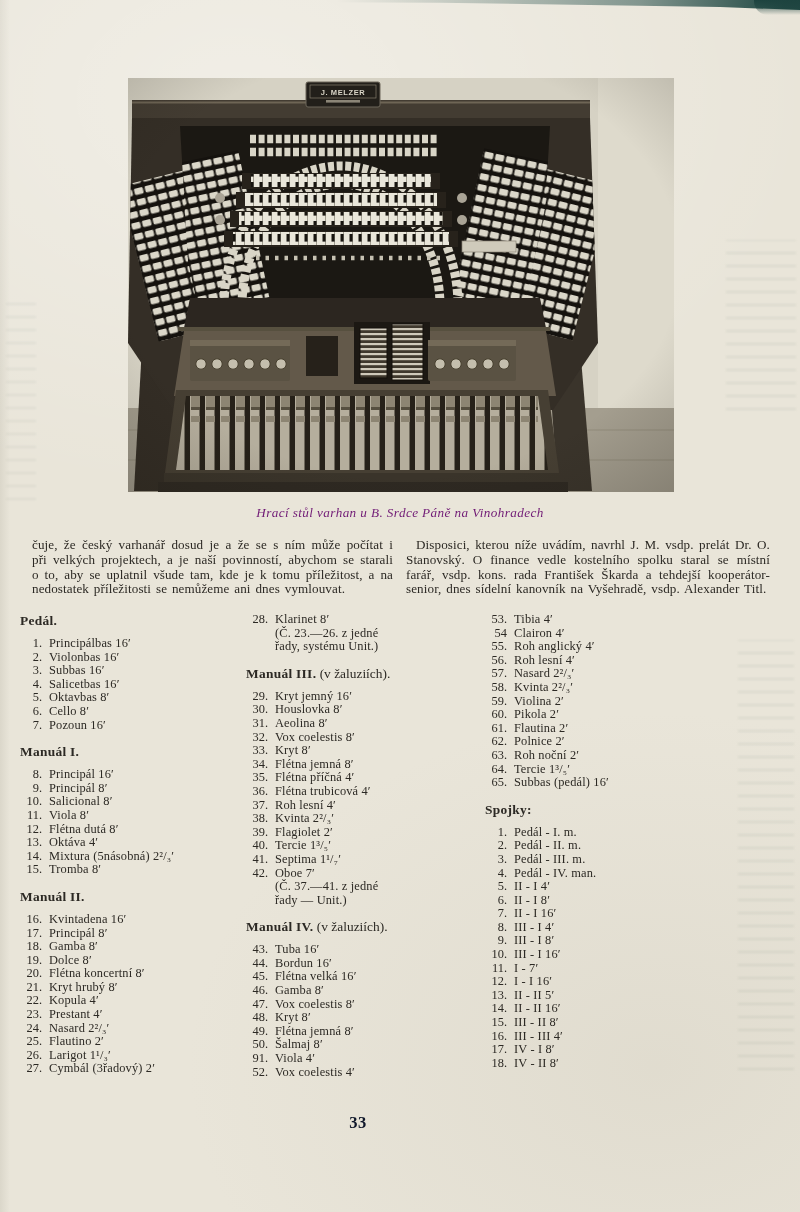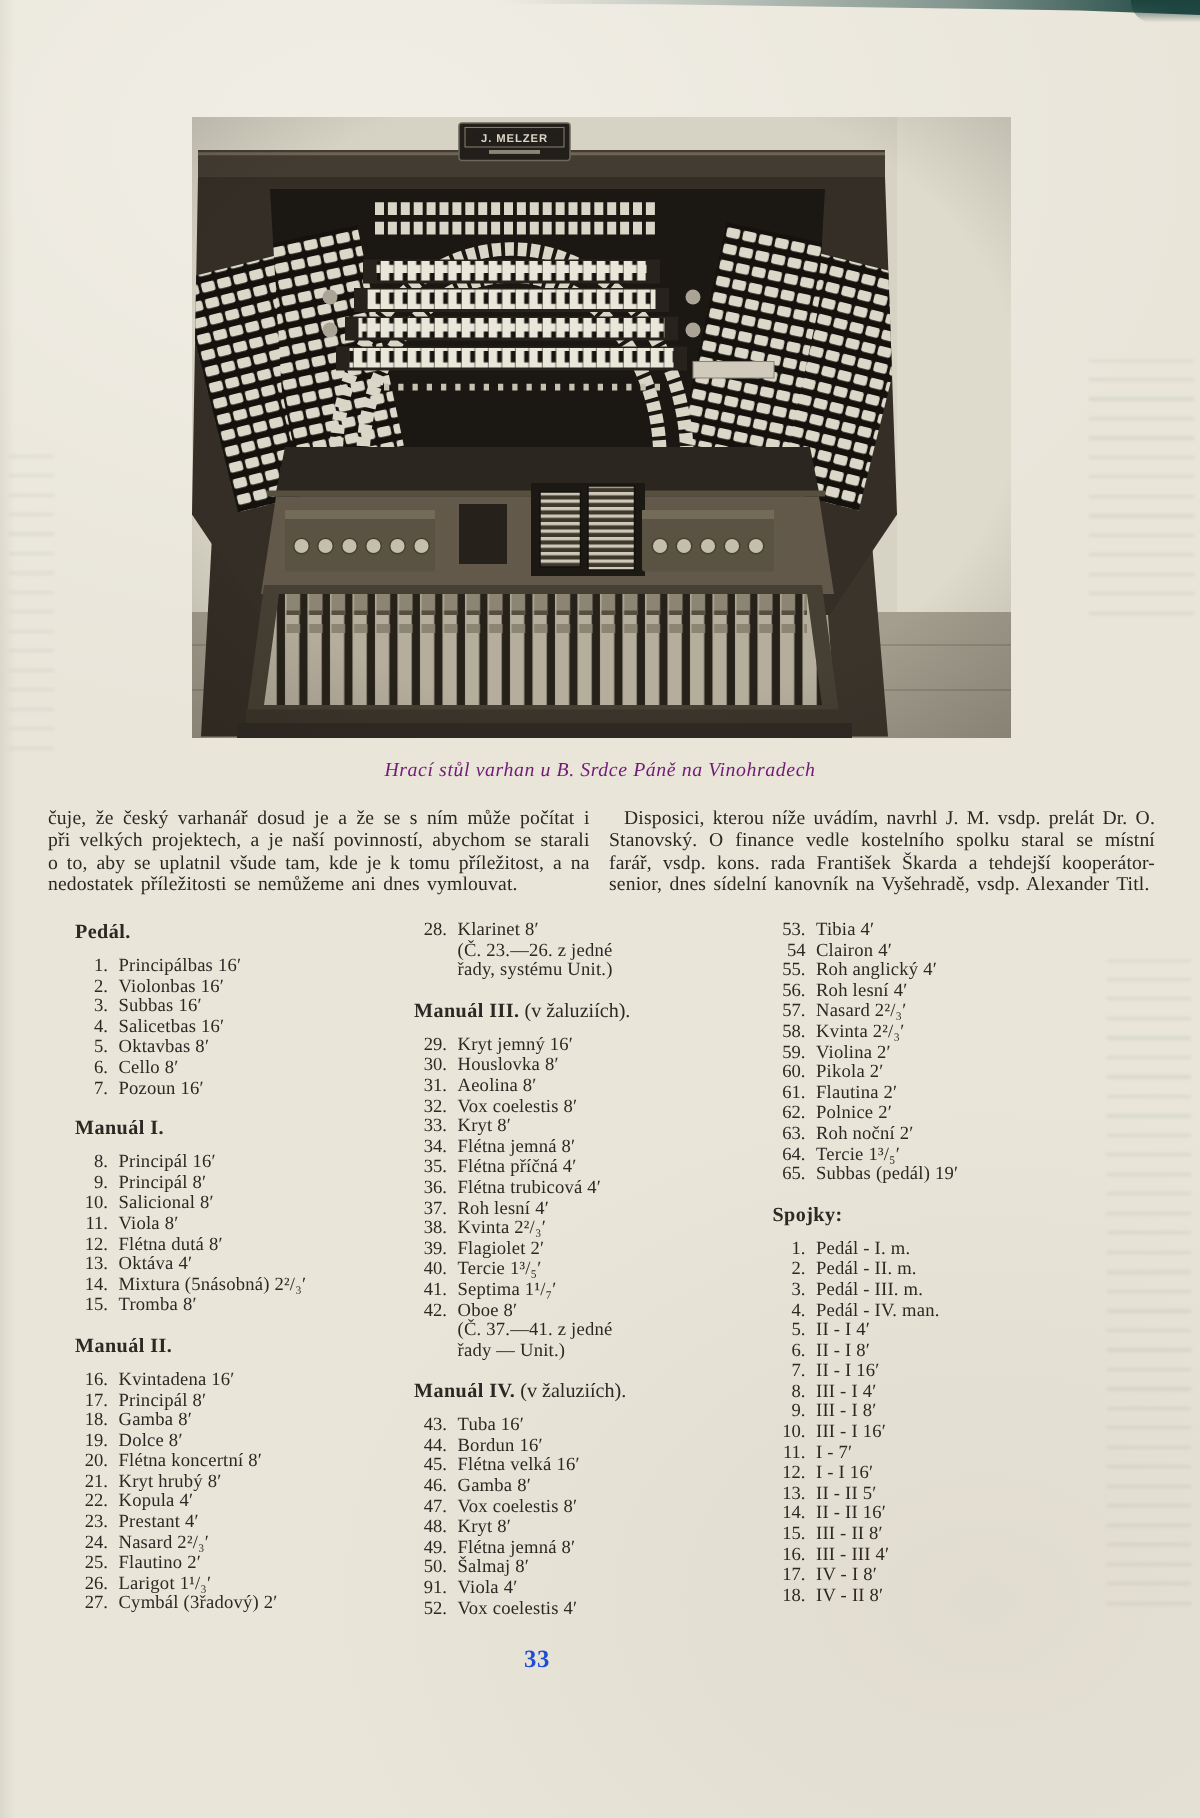--- a/index.html
+++ b/index.html
@@ -40,35 +40,35 @@
   }
 
   .intro{display:flex;gap:13px;padding:0 30px 0 32px;margin-top:17px;justify-content:center;}
   .intro p{
     margin:0;font-size:13.1px;line-height:14.75px;text-align:justify;
     letter-spacing:.1px;word-spacing:1.5px;
   }
   .intro .pl{width:361px;}
   .intro .pr{width:364px;text-indent:10px;}
 
-  .lists{display:flex;padding-left:50px;margin-top:16px;font-size:12.4px;line-height:13.6px;}
+  .lists{display:flex;padding-left:20px;margin-top:16px;font-size:12.4px;line-height:13.6px;}
   .colA{width:226px;}
   .colB{width:239px;}
   .colC{width:250px;}
   .sec-heading{font-size:13.4px;line-height:14px;margin:13px 0 9px 0;}
   .col > .sec-heading:first-child{margin-top:1px;}
   .sec-heading .hb{font-weight:bold;letter-spacing:.3px;}
   .sec-heading .hs{font-weight:normal;}
   .stop-row{display:flex;}
   .stop-row .num{width:22px;text-align:right;flex:0 0 22px;margin-right:7px;}
   .stop-row .txt{flex:1;letter-spacing:.15px;}
   .note{padding-left:29px;letter-spacing:.15px;}
 
-  .pageno{width:716px;text-align:center;margin-top:17px;font-weight:bold;
-    font-size:16.5px;letter-spacing:.5px;color:#1d4ed8;}
+  .pageno{width:716px;text-align:center;margin-top:34px;font-weight:bold;
+    font-size:16.5px;letter-spacing:.5px;color:#0f172a;}
 </style>
 </head>
 <body>
 
 <div class="edge-top"></div>
 <div class="edge-corner"></div>
 <div class="ghost g1"></div>
 <div class="ghost g2"></div>
 <div class="ghost g3"></div>
 
@@ -388,21 +388,21 @@
       <div class="stop-row">
         <span class="num">40.</span>
         <span class="txt">Tercie 1³/₅′</span>
       </div>
       <div class="stop-row">
         <span class="num">41.</span>
         <span class="txt">Septima 1¹/₇′</span>
       </div>
       <div class="stop-row">
         <span class="num">42.</span>
-        <span class="txt">Oboe 8′</span>
+        <span class="txt">Oboe 7′</span>
       </div>
       <div class="note">(Č. 37.—41. z jedné</div>
       <div class="note">řady — Unit.)</div>
       <div class="sec-heading"><span class="hb">Manuál IV.</span><span class="hs"> (v žaluziích).</span></div>
       <div class="stop-row">
         <span class="num">43.</span>
         <span class="txt">Tuba 16′</span>
       </div>
       <div class="stop-row">
         <span class="num">44.</span>
@@ -485,21 +485,21 @@
       <div class="stop-row">
         <span class="num">63.</span>
         <span class="txt">Roh noční 2′</span>
       </div>
       <div class="stop-row">
         <span class="num">64.</span>
         <span class="txt">Tercie 1³/₅′</span>
       </div>
       <div class="stop-row">
         <span class="num">65.</span>
-        <span class="txt">Subbas (pedál) 19′</span>
+        <span class="txt">Subbas (pedál) 16′</span>
       </div>
       <div class="sec-heading"><span class="hb">Spojky:</span></div>
       <div class="stop-row">
         <span class="num">1.</span>
         <span class="txt">Pedál - I. m.</span>
       </div>
       <div class="stop-row">
         <span class="num">2.</span>
         <span class="txt">Pedál - II. m.</span>
       </div>

